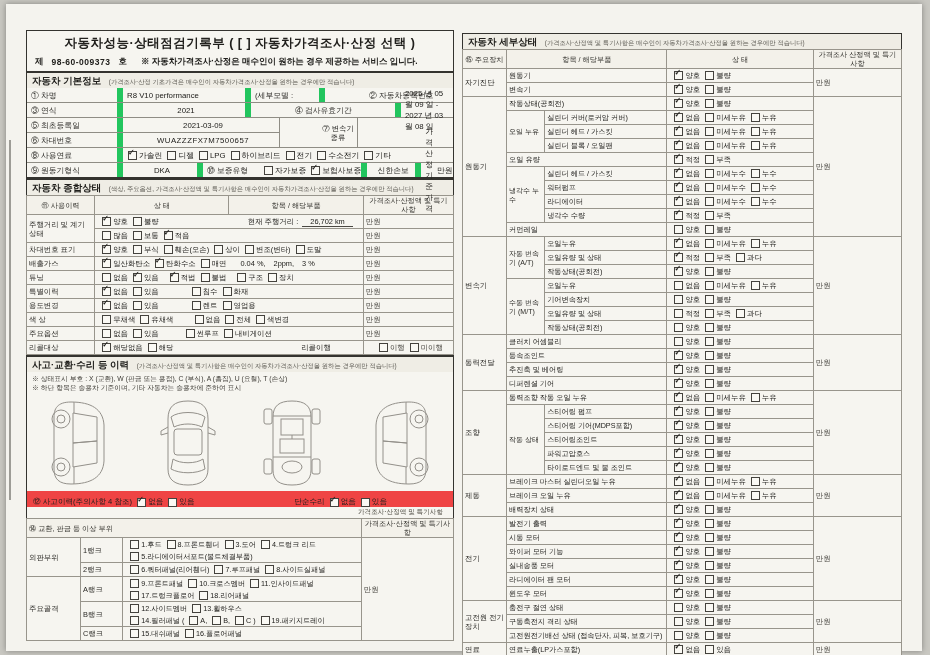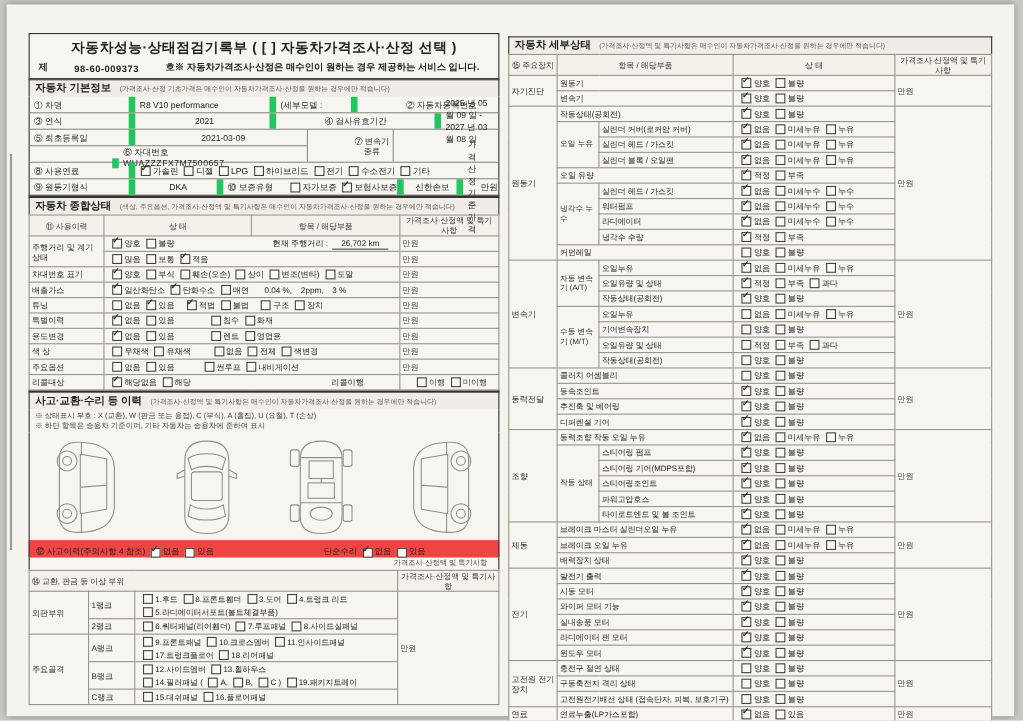--- a/index.html
+++ b/index.html
@@ -38,37 +38,37 @@
   .sec-note{font-weight:normal;font-size:6.3px;color:#5c5a53;margin-left:5px;}
 
   
   .leftcol{position:absolute;left:26px;top:30px;width:428px;}
   .rightcol{position:absolute;left:462px;top:33px;width:440px;}
 
   
   .titlebox{border:1.2px solid #34332f;background:#f6f5f0;padding:4px 4px 3px 4px;}
   .doc-title{text-align:center;font-weight:bold;font-size:12.5px;letter-spacing:.5px;}
   .doc-line{display:flex;align-items:center;font-size:8.5px;margin-top:4px;padding:0 4px;font-weight:bold;}
-  .doc-line .no{margin:0 24px;letter-spacing:.5px;}
-  .doc-line .notice{font-weight:bold;}
+  .doc-line .no{margin:0 8px;letter-spacing:.5px;}
+  .doc-line .notice{font-weight:bold;margin-left:14px;}
 
   
   .basic{border:1.2px solid #34332f;border-top:none;font-size:7.8px;background:#f6f5f0;}
   .brow{display:flex;align-items:center;height:14px;border-bottom:1px solid #8f8d85;}
   .brow:last-child{border-bottom:none;}
   .bl{padding-left:4px;color:#2a2925;flex:none;}
   .bv{flex:none;padding-left:4px;}
   .sepl{border-left:6px solid #22c55e;height:100%;display:flex;align-items:center;}
   .w86{width:86px;}.w118{width:118px;}.w64{width:64px;}.w100{width:100px;padding-left:44px;}
   .fill{flex:1;}
   .regno{font-size:11px;font-weight:bold;letter-spacing:.5px;padding-right:6px;margin-left:16px;}
   .brow2{display:flex;border-bottom:1px solid #8f8d85;}
   .brow2 .colA{width:252px;border-right:1px solid #8f8d85;}
   .brow2 .colA .brow{border-bottom:1px solid #8f8d85;}
-  .brow2 .colA .brow:last-child{border-bottom:none;flex-direction:column;}
+  .brow2 .colA .brow:last-child{border-bottom:none;}
   .brow2 .colB{flex:1;display:flex;align-items:center;}
   .translab{width:38px;text-align:center;border-right:1px solid #8f8d85;align-self:stretch;
     display:flex;align-items:center;justify-content:center;line-height:9px;margin-left:39px;}
   .translines{flex:1;}
   .translines .fx{height:14px;}
 
   
   table.grid{border-collapse:collapse;width:100%;font-size:7.4px;background:#f6f5f0;
     border:1.2px solid #34332f;border-top:none;table-layout:fixed;}
   table.grid td,table.grid th{

